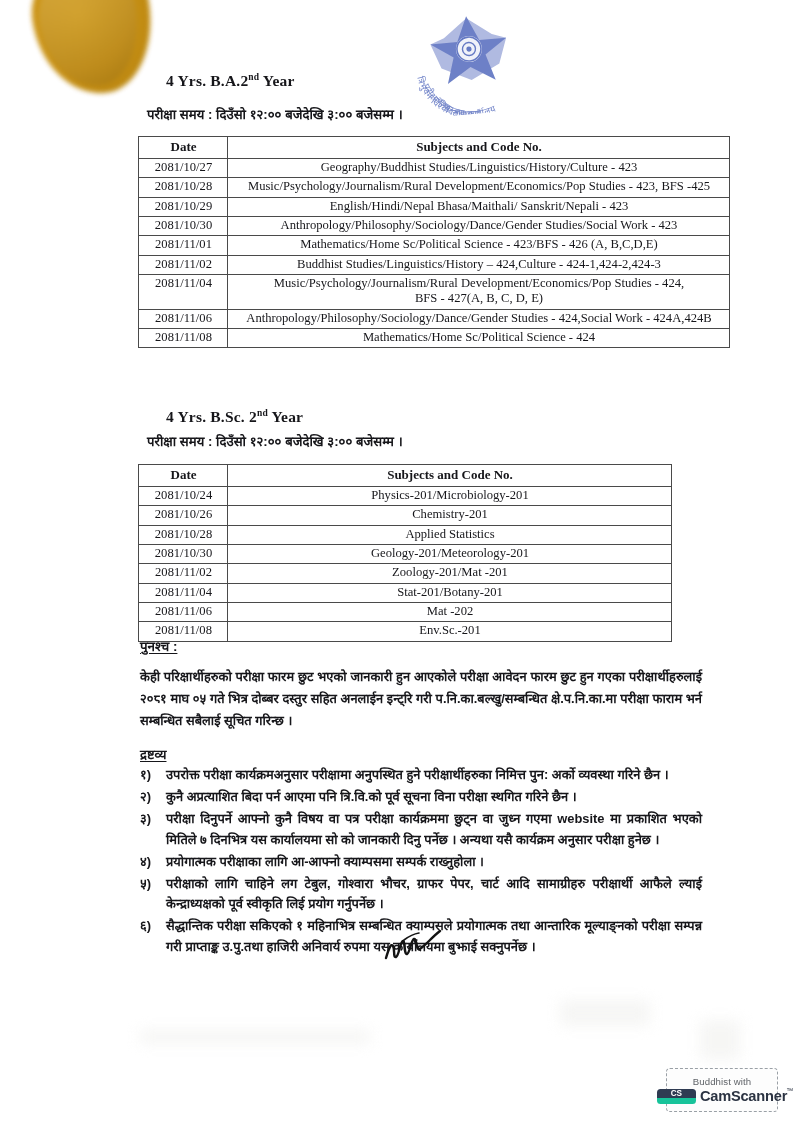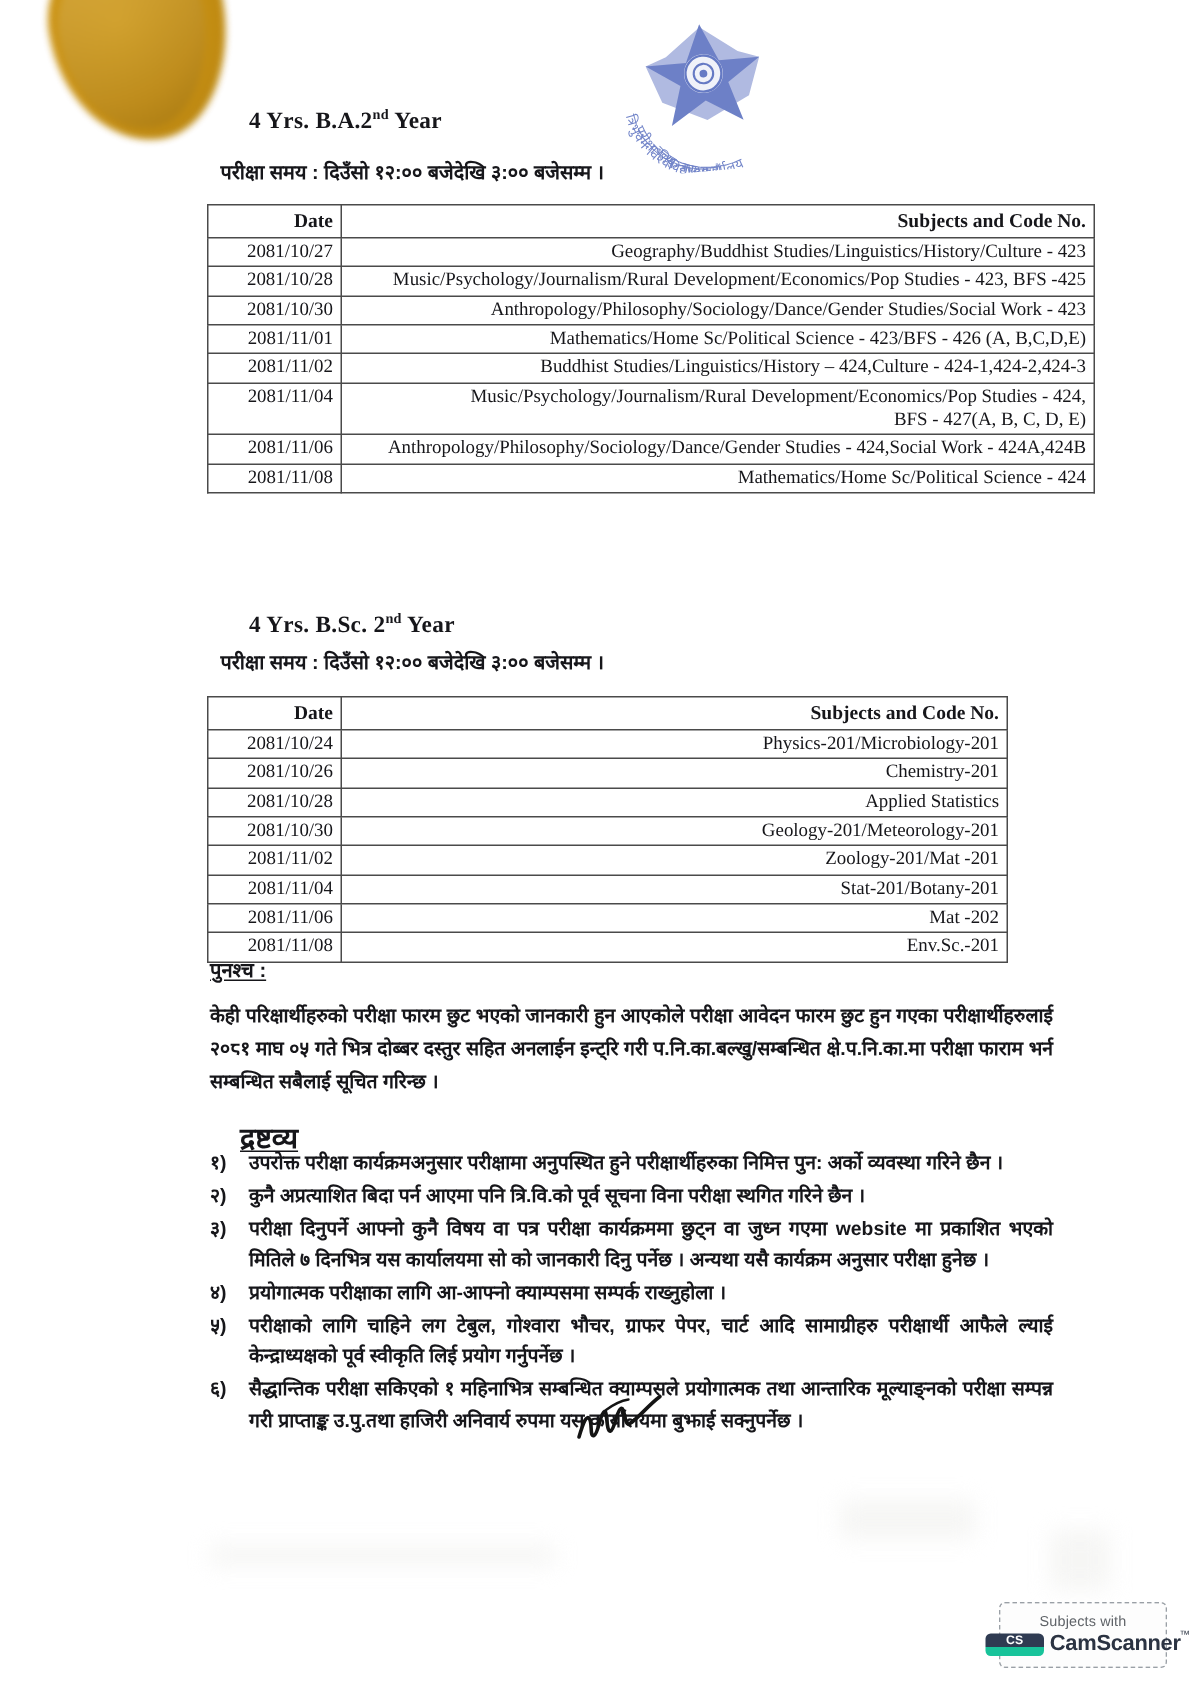--- a/index.html
+++ b/index.html
@@ -97,21 +97,21 @@
   table.routine {
     position: absolute;
     border-collapse: collapse;
     font-size: 12.6px;
     background: transparent;
   }
   table.routine th,
   table.routine td {
     border: 1px solid #4a4a4a;
     padding: 1px 5px 2px 6px;
-    text-align: right;
+    text-align: center;
     vertical-align: top;
     line-height: 1.22;
     font-weight: normal;
     white-space: nowrap;
   }
   table.routine th {
     font-weight: bold;
     font-size: 13px;
     padding-top: 2px;
     padding-bottom: 3px;
@@ -138,25 +138,24 @@
   .note-body {
     position: absolute;
     font-size: 12.9px;
     line-height: 1.72;
     text-align: justify;
     text-justify: inter-word;
     font-weight: 600;
   }
   .list-title {
     position: absolute;
-    font-size: 19px;
+    font-size: 13px;
     font-weight: bold;
     text-decoration: underline;
     text-underline-offset: 2px;
-    margin-left: 20px;
   }
   ol.notes {
     position: absolute;
     margin: 0;
     padding: 0;
     list-style: none;
     font-size: 12.9px;
     line-height: 1.62;
     font-weight: 600;
   }
@@ -298,20 +297,24 @@
       <tbody>
         <tr>
           <td class="date-cell">2081/10/27</td>
           <td>Geography/Buddhist Studies/Linguistics/History/Culture - 423</td>
         </tr>
         <tr>
           <td class="date-cell">2081/10/28</td>
           <td>Music/Psychology/Journalism/Rural Development/Economics/Pop Studies - 423, BFS -425</td>
         </tr>
         <tr>
+          <td class="date-cell">2081/10/29</td>
+          <td>English/Hindi/Nepal Bhasa/Maithali/ Sanskrit/Nepali - 423</td>
+        </tr>
+        <tr>
           <td class="date-cell">2081/10/30</td>
           <td>Anthropology/Philosophy/Sociology/Dance/Gender Studies/Social Work - 423</td>
         </tr>
         <tr>
           <td class="date-cell">2081/11/01</td>
           <td>Mathematics/Home Sc/Political Science - 423/BFS  - 426 (A, B,C,D,E)</td>
         </tr>
         <tr>
           <td class="date-cell">2081/11/02</td>
           <td>Buddhist Studies/Linguistics/History – 424,Culture - 424-1,424-2,424-3</td>
@@ -414,20 +417,20 @@
     </ol>
 
     <svg class="signature" viewBox="0 0 74 40" aria-hidden="true">
       <path d="M6,30 C9,20 11,15 13,18 C15,21 13,30 16,29 C19,28 20,14 23,13 C25,12 24,27 27,26 C30,25 31,12 34,11 C37,10 36,24 40,21 C46,17 52,9 60,3" fill="none" stroke="#141414" stroke-width="2.4" stroke-linecap="round" stroke-linejoin="round"></path>
       <path d="M24,12 C28,9 33,6 39,5" fill="none" stroke="#141414" stroke-width="1.6" stroke-linecap="round"></path>
     </svg>
 
   </div>
 
   <div class="cs-badge">
-    <div class="cs-top">Subjects with</div>
+    <div class="cs-top">Buddhist with</div>
     <div class="cs-bottom">
       <span class="cs-mark">CS</span>
       <span class="cs-word"><span>CamScanner</span><span class="tm">™</span></span>
     </div>
   </div>
 
 </div>
 
 </body></html>

